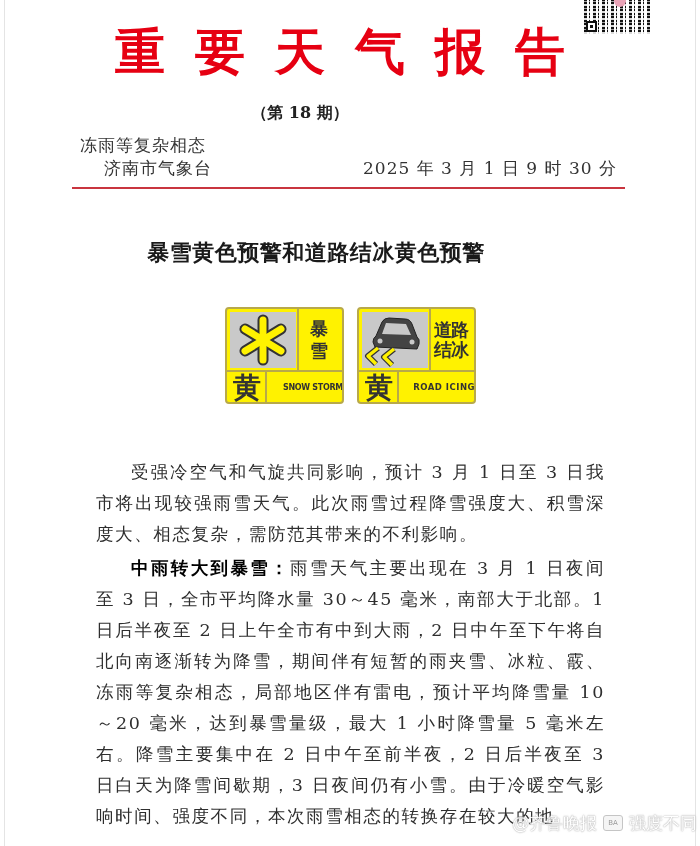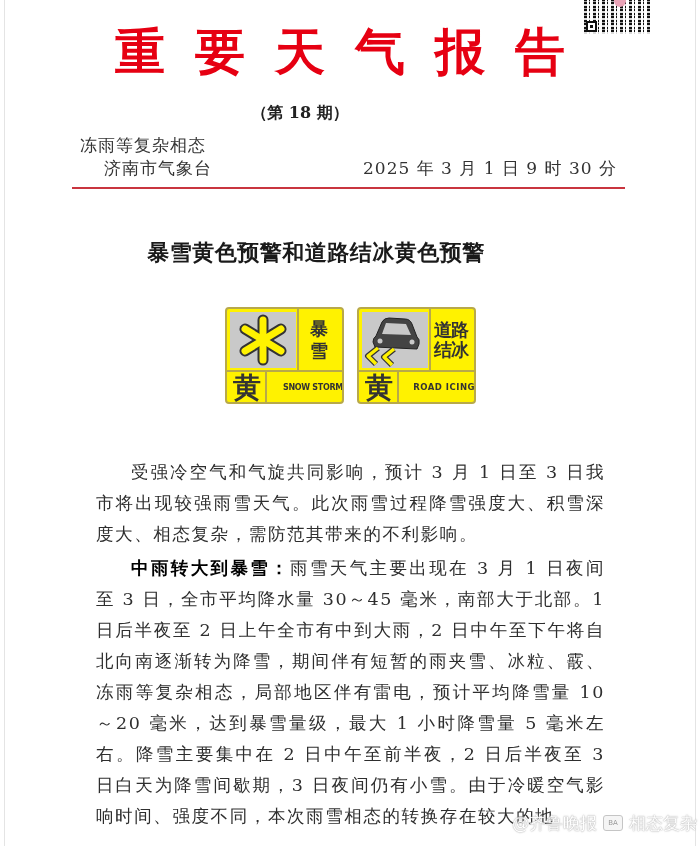--- a/index.html
+++ b/index.html
@@ -206,14 +206,14 @@
   <p>受强冷空气和气旋共同影响，预计 3 月 1 日至 3 日我市将出现较强雨雪天气。此次雨雪过程降雪强度大、积雪深度大、相态复杂，需防范其带来的不利影响。</p>
 </div>
 
 <div class="body-text p2">
   <p><span class="lead">中雨转大到暴雪：</span><span>雨雪天气主要出现在 3 月 1 日夜间至 3 日，全市平均降水量 30～45 毫米，南部大于北部。1 日后半夜至 2 日上午全市有中到大雨，2 日中午至下午将自北向南逐渐转为降雪，期间伴有短暂的雨夹雪、冰粒、霰、冻雨等复杂相态，局部地区伴有雷电，预计平均降雪量 10～20 毫米，达到暴雪量级，最大 1 小时降雪量 5 毫米左右。降雪主要集中在 2 日中午至前半夜，2 日后半夜至 3 日白天为降雪间歇期，3 日夜间仍有小雪。由于冷暖空气影响时间、强度不同，本次雨雪相态的转换存在较大的地</span></p>
 </div>
 
 <div class="watermark">
   <span>@齐鲁晚报</span>
   <span class="wm-badge">BA</span>
-  <span>相态复杂</span>
+  <span>强度不同</span>
 </div>
 
 </body></html>

